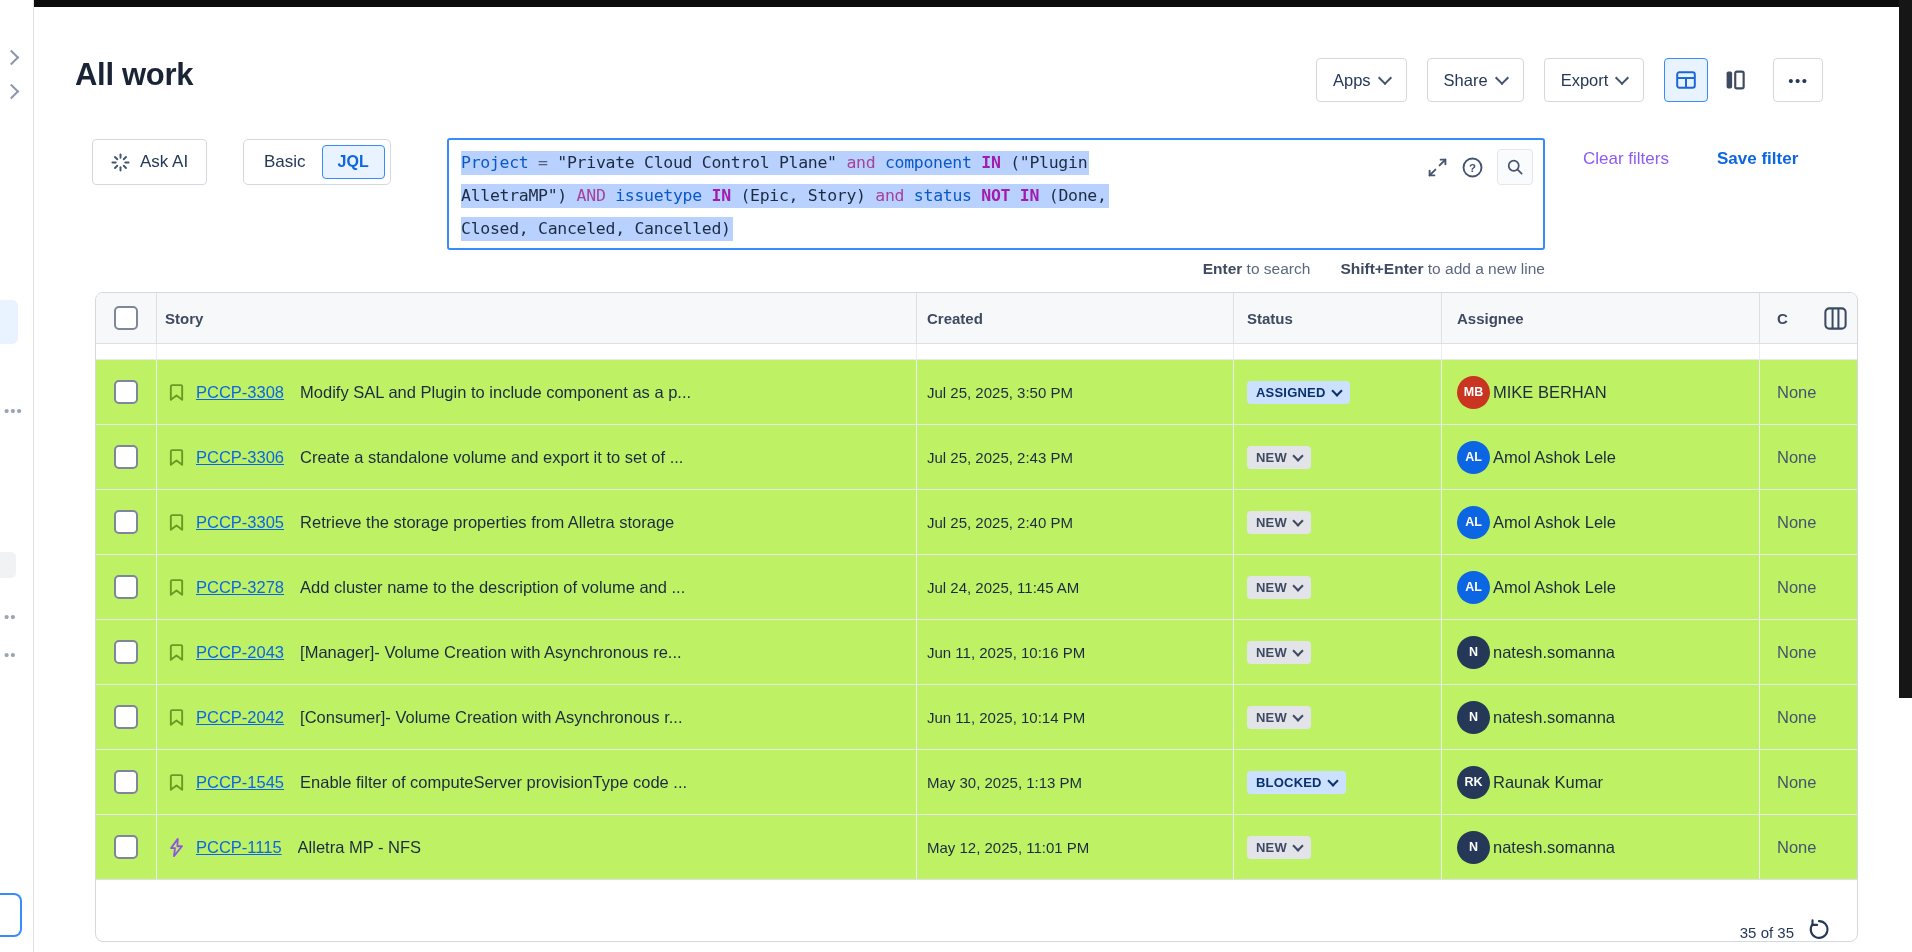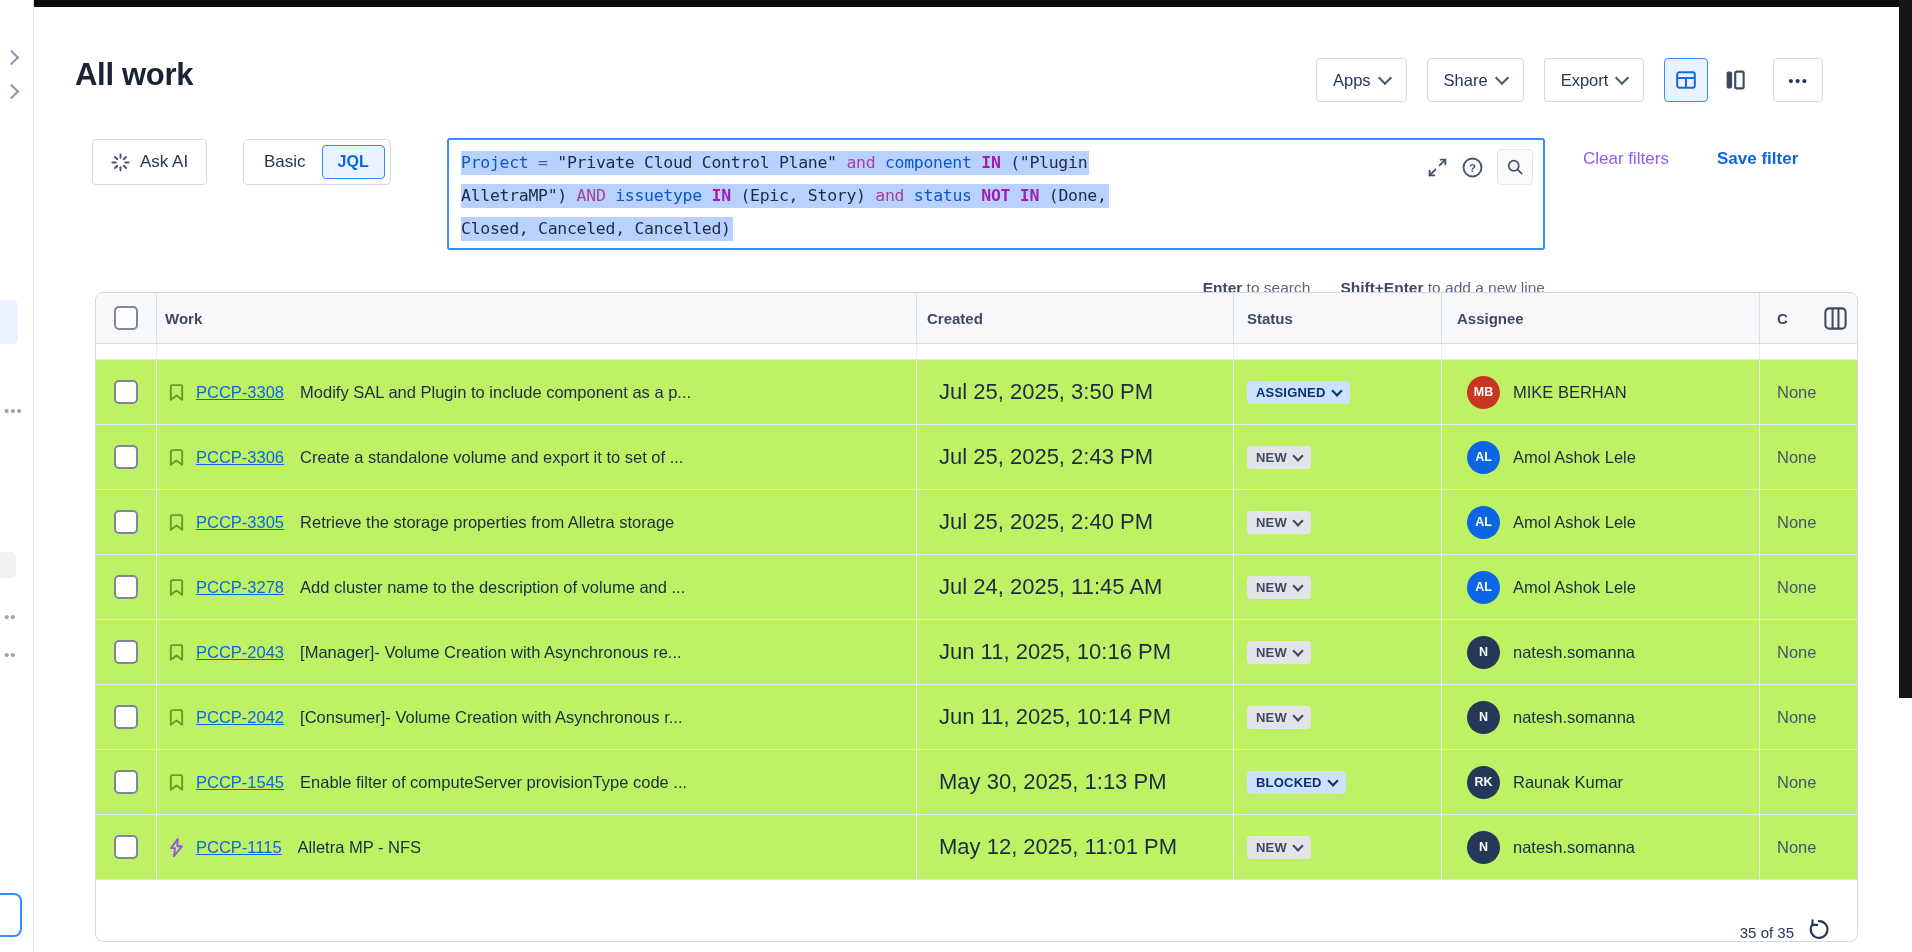--- a/index.html
+++ b/index.html
@@ -41,48 +41,48 @@
   .jql-text{position:absolute;left:12px;top:6px;right:130px;font-family:"DejaVu Sans Mono",monospace;
             font-size:16.5px;line-height:33px;letter-spacing:-.3px;white-space:pre;cursor:text;}
   .jql-sel{background:var(--selection,#B8D1FF);padding:2px 2px 3px 0;}
   .tk-field{color:#0958C8;} .tk-oper{color:#51607C;} .tk-logic{color:#A64397;} .tk-cmp{color:#a21caf;font-weight:bold;} .tk-str{color:#1C2B41;}
   .jql-icons{position:absolute;right:10px;top:9px;display:flex;align-items:center;gap:13px;}
   .icon-btn{display:grid;place-items:center;cursor:pointer;}
   .search-chip{width:34px;height:34px;border:1px solid #E4E6EA;border-radius:4px;background:#FAFBFC;display:grid;place-items:center;cursor:pointer;}
   .clear-filters{position:absolute;left:1583px;top:149px;font-size:17px;color:#8b5cf6;font-weight:500;cursor:pointer;}
   .save-filter{position:absolute;left:1717px;top:149px;font-size:17px;color:var(--link,#2563E8);font-weight:600;cursor:pointer;}
   
-  .hints{position:absolute;left:447px;top:279px;width:1098px;text-align:right;font-size:15.5px;color:#5B6880;}
+  .hints{position:absolute;left:447px;top:260px;width:1098px;text-align:right;font-size:15.5px;color:#5B6880;}
   .hints b{color:#3E4A61;}
   .hint-gap{margin-left:30px;}
   
   .table{position:absolute;left:95px;top:292px;width:1763px;border:1px solid #D5D9DF;border-radius:8px;background:#fff;box-sizing:border-box;}
   .grid{display:grid;grid-template-columns:60px 760px 317px 208px 318px auto;}
   .thead{height:50px;background:#F7F8F9;border-radius:7px 7px 0 0;font-size:15px;font-weight:700;color:#3E4A61;}
   .hcell{display:flex;align-items:center;box-sizing:border-box;}
   .hcell + .hcell{border-left:1px solid #DCDFE4;}
   .sliver{height:15px;border-top:1px solid #DCDFE4;}
   .sliver .cell{height:100%;}
   .trow{height:64px;border-top:1px solid #E6E8EC;background:#bef264;}
   .cell{display:flex;align-items:center;box-sizing:border-box;overflow:hidden;}
   .cell + .cell{border-left:1px solid #ECEDF1;}
   .c-check{justify-content:center;}
   .checkbox{width:20px;height:20px;border:2px solid #7D8799;border-radius:5px;background:#fff;cursor:pointer;flex:none;}
   .c-work{gap:9px;padding:0 12px 0 8px;}
   .type-icon{width:22px;height:22px;flex:none;display:grid;place-items:center;}
   .key{font-size:16.5px;color:var(--link,#0C66E4);text-decoration:underline;white-space:nowrap;cursor:pointer;}
   .summary{font-size:16.5px;color:#1C2B41;white-space:nowrap;overflow:hidden;margin-left:7px;}
-  .c-created{padding-left:22px;font-size:22px;}
+  .c-created{padding-left:10px;font-size:15px;}
   .c-status{padding-left:13px;}
   .badge{display:inline-flex;align-items:center;gap:7px;padding:4px 9px;border-radius:4px;font-size:13px;font-weight:700;
          letter-spacing:.2px;cursor:pointer;white-space:nowrap;}
   .badge-blue{background:var(--badge-blue-bg,#CCE0FF);color:var(--badge-blue-text,#09326C);}
   .badge-gray{background:var(--badge-gray-bg,#E2E4E9);color:var(--badge-gray-text,#3E4A61);}
   .chev-sm{width:6px;height:6px;border-right:2px solid currentColor;border-bottom:2px solid currentColor;transform:rotate(45deg);margin-top:-3px;}
-  .c-assignee{gap:13px;padding-left:25px;font-size:16.5px;}
+  .c-assignee{gap:3px;padding-left:15px;font-size:16.5px;}
   .avatar{width:33px;height:33px;border-radius:50%;display:grid;place-items:center;color:#fff;font-size:12.5px;font-weight:700;flex:none;}
   .c-cat{padding-left:17px;font-size:16.5px;color:#44546F;}
   .hcell-last{position:relative;padding-left:17px;}
   .cols-btn{position:absolute;right:9px;top:50%;transform:translateY(-50%);width:32px;height:32px;display:grid;place-items:center;cursor:pointer;background:transparent;border:none;}
   .tfoot{height:61px;border-top:1px solid #DCDFE4;display:flex;align-items:flex-end;justify-content:flex-end;gap:14px;
          padding-right:26px;border-radius:0 0 7px 7px;font-size:15px;color:#253858;}
   .refresh{display:grid;place-items:center;cursor:pointer;}
 </style>
 </head>
 <body>
@@ -190,21 +190,21 @@
 
   <div class="hints">
     <span><b>Enter</b><span> to search</span></span><span class="hint-gap"><b>Shift+Enter</b><span> to add a new line</span></span>
   </div>
 
   <div class="table">
     <div class="grid thead">
       <div class="hcell c-check">
           <span class="checkbox"></span>
         </div>
-      <div class="hcell" style="padding-left:8px">Work</div>
+      <div class="hcell" style="padding-left:8px">Story</div>
       <div class="hcell" style="padding-left:10px">Created</div>
       <div class="hcell" style="padding-left:13px">Status</div>
       <div class="hcell" style="padding-left:15px">Assignee</div>
       <div class="hcell hcell-last">
         <span>C</span>
         <button class="cols-btn">
           <svg width="27" height="27" viewBox="0 0 24 24" fill="none" stroke="#3B4A63" stroke-width="1.8">
               <rect x="3" y="3" width="18" height="18" rx="3.5"></rect>
               <line x1="9.4" y1="3" x2="9.4" y2="21"></line>
               <line x1="14.6" y1="3" x2="14.6" y2="21"></line>

